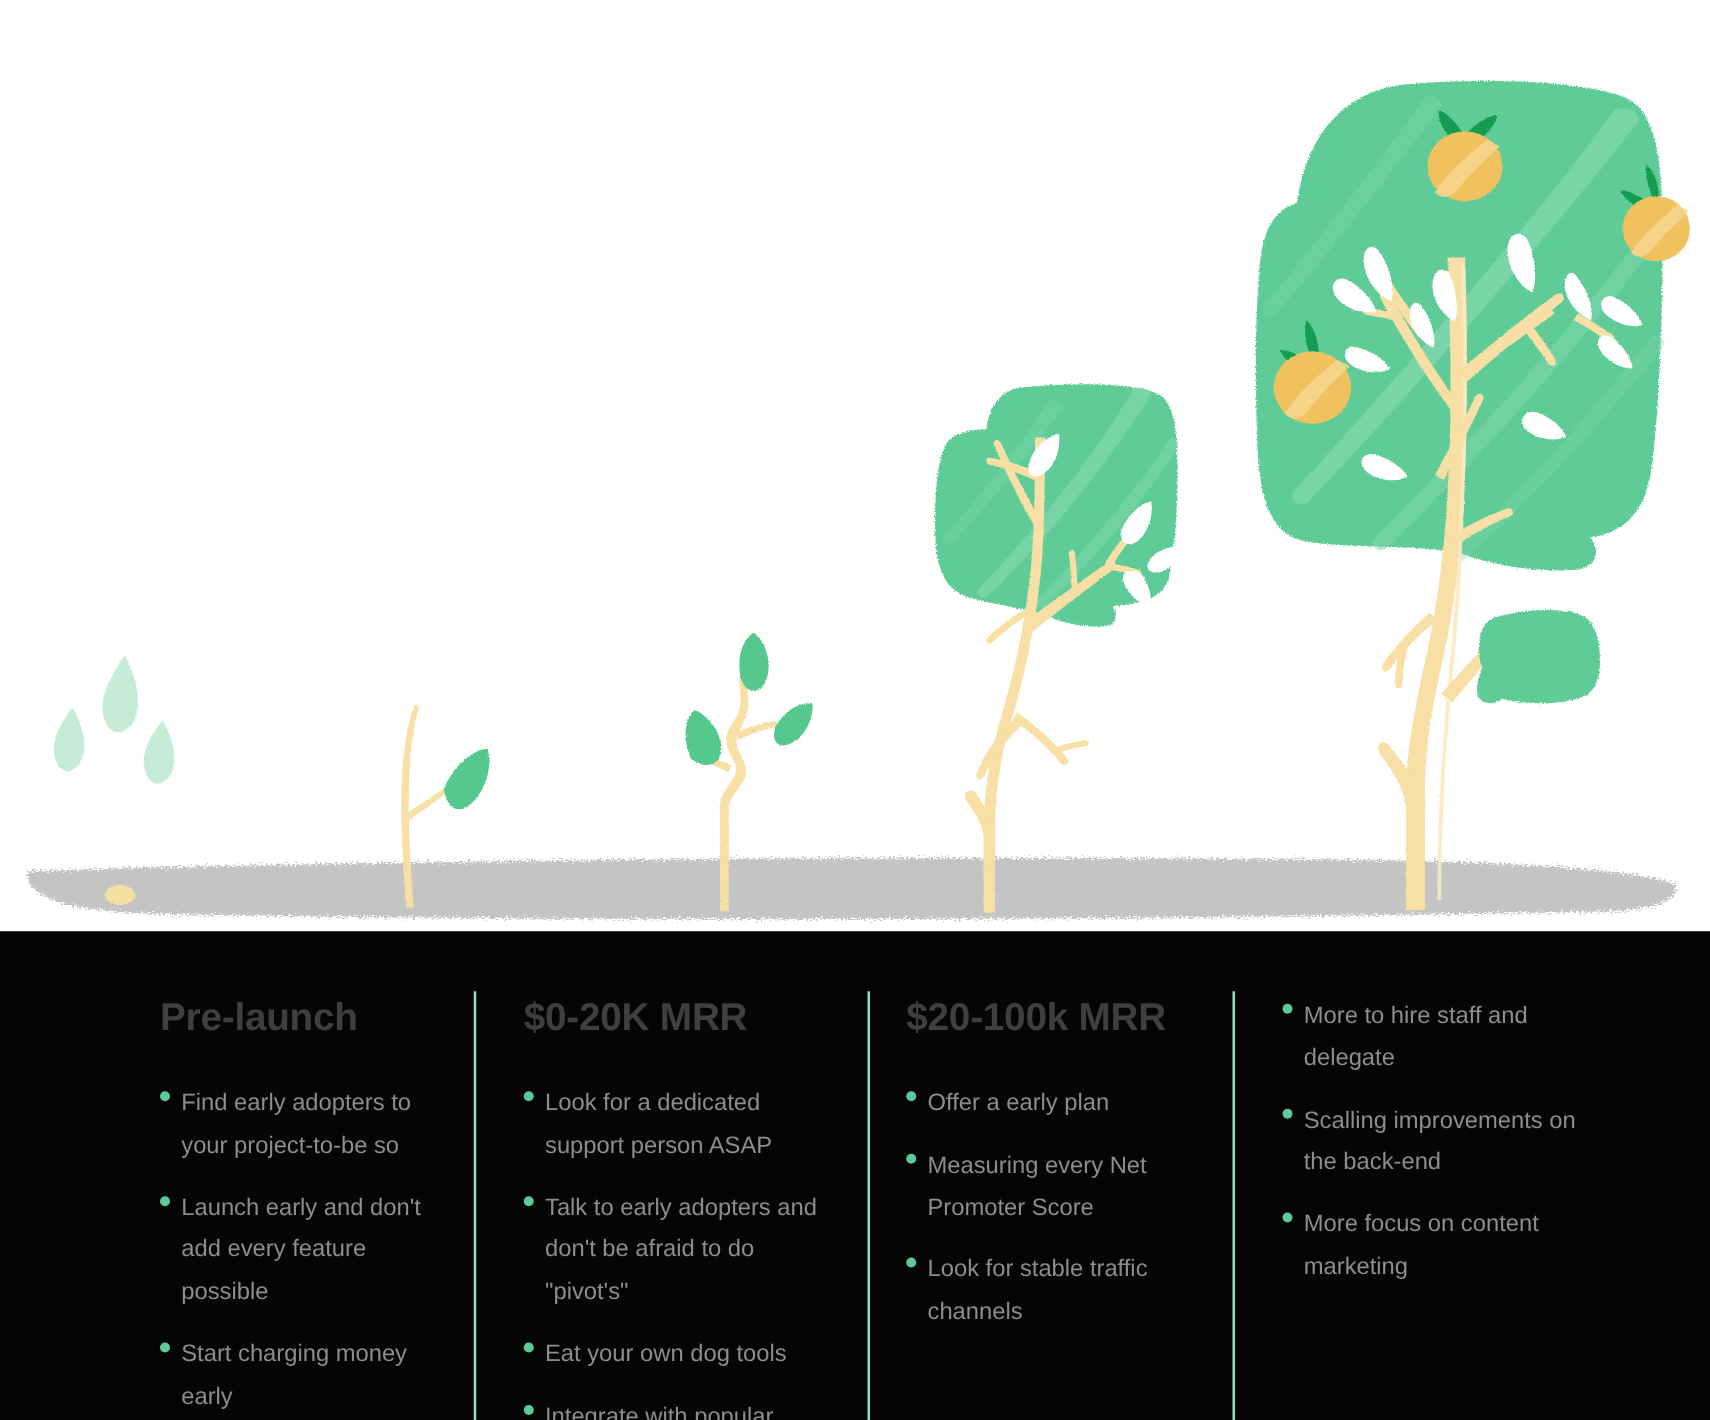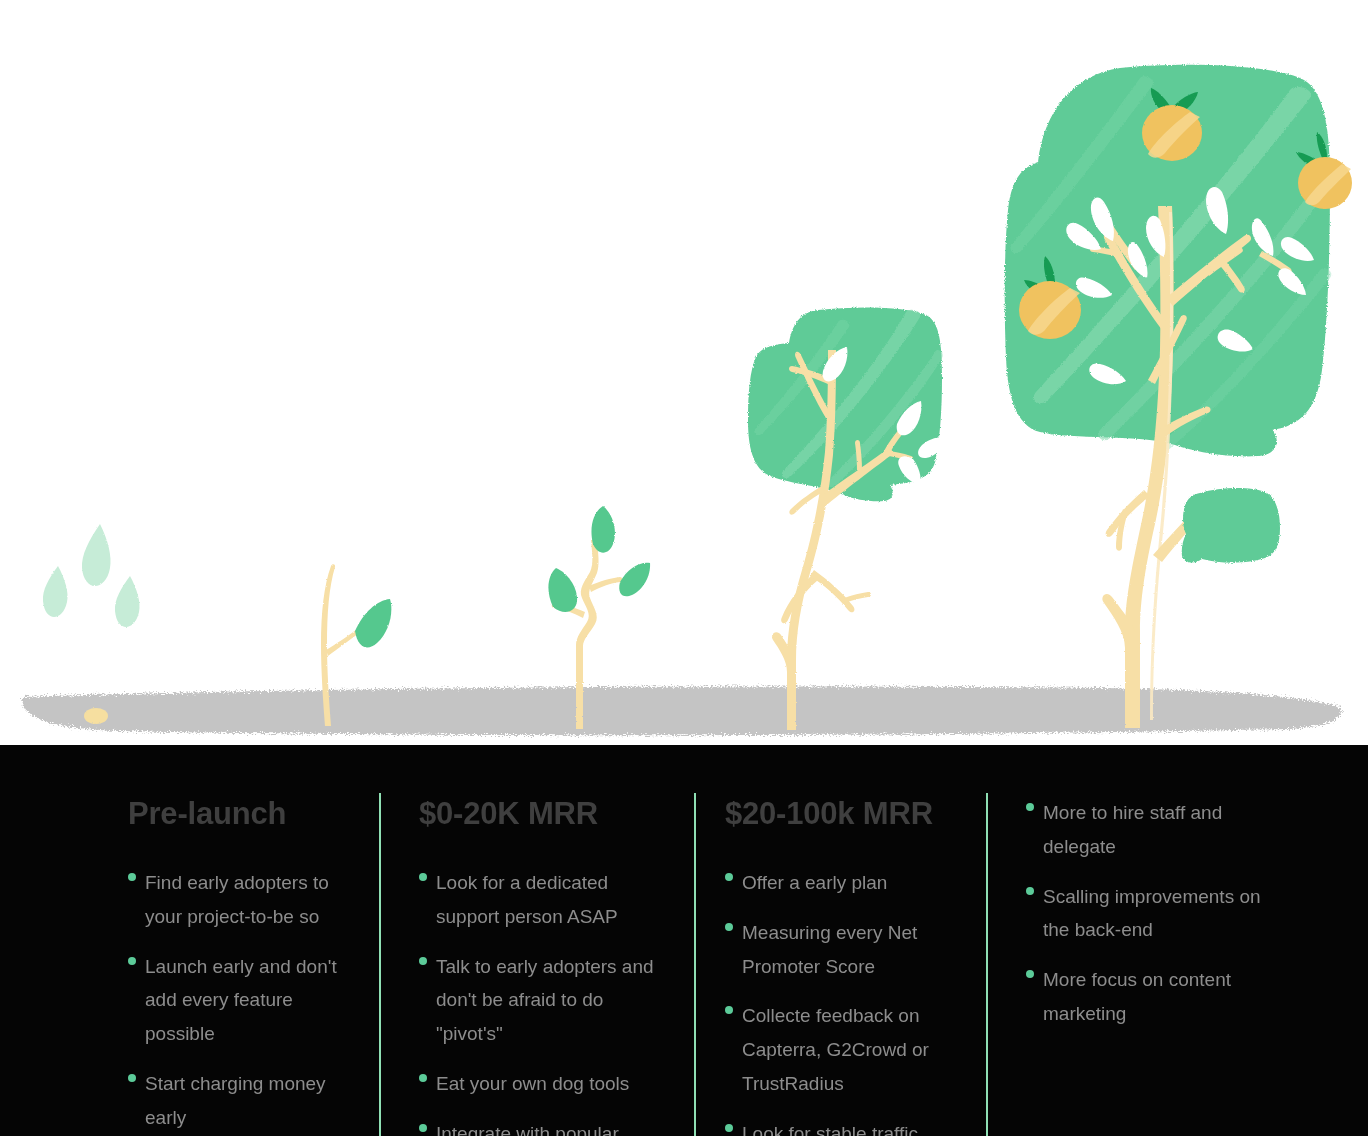--- a/index.html
+++ b/index.html
@@ -317,24 +317,20 @@
       <li>
           <span class="bullet-dot"></span>
           <span class="bullet-text">Offer a early plan</span>
         </li>
       <li>
           <span class="bullet-dot"></span>
           <span class="bullet-text">Measuring every Net Promoter Score</span>
         </li>
       <li>
           <span class="bullet-dot"></span>
-          <span class="bullet-text">Collecte feedback on Capterra, G2Crowd or TrustRadius</span>
-        </li>
-      <li>
-          <span class="bullet-dot"></span>
           <span class="bullet-text">Look for stable traffic channels</span>
         </li>
     </ul>
   </div>
 
   <div class="col" style="left:1026px;top:51px;width:235px;">
     <ul class="bullets">
       <li>
           <span class="bullet-dot"></span>
           <span class="bullet-text">More to hire staff and delegate</span>

